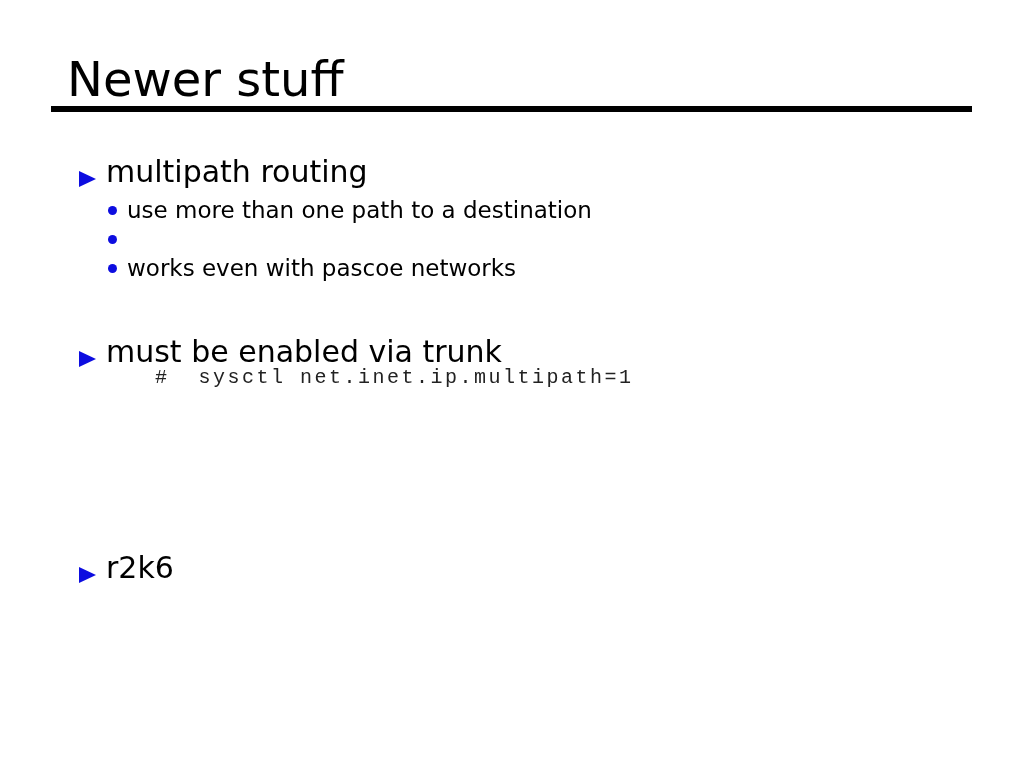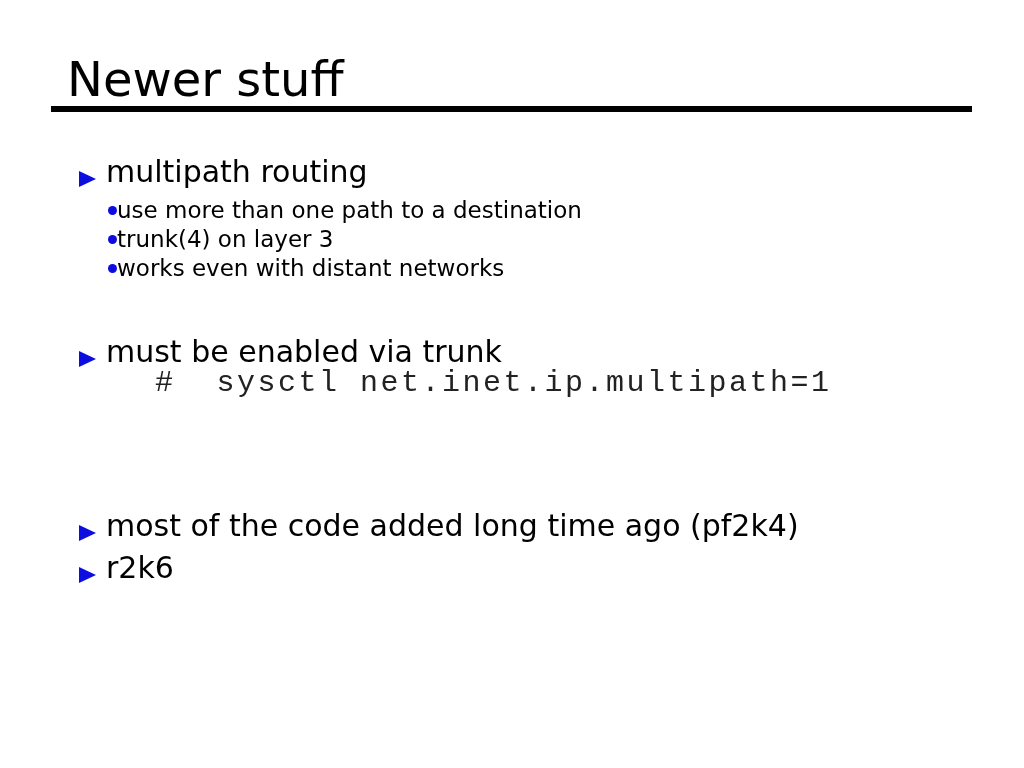--- a/index.html
+++ b/index.html
@@ -75,28 +75,29 @@
   }
   .dot {
     flex: 0 0 auto;
     width: 9px;
     height: 9px;
     margin-top: 10px;
     border-radius: 50%;
     background: var(--bullet-accent, #0d0de0);
   }
   .sub-bullet .stext {
+    margin-left: 10px;
     white-space: nowrap;
   }
   .code-line {
     position: absolute;
     left: 155px;
     top: 368px;
     font-family: "Liberation Mono", "DejaVu Sans Mono", monospace;
-    font-size: 30px;
+    font-size: 20px;
     line-height: 1;
     letter-spacing: 2.5px;
     white-space: pre;
     color: var(--code-text, #222222);
   }
   #b1 { top: 151px; }
   #b2 { top: 331px; }
   #b3 { top: 505px; }
   #b4 { top: 547px; }
 </style>
@@ -113,39 +114,34 @@
     <span class="btext">multipath routing</span>
   </div>
 
   <div class="sub-bullets">
     <div class="sub-bullet">
       <span class="dot"></span>
       <span class="stext">use more than one path to a destination</span>
     </div>
     <div class="sub-bullet">
       <span class="dot"></span>
-      <span class="stext">trunk(4) on layer 3</span>
     </div>
     <div class="sub-bullet">
       <span class="dot"></span>
-      <span class="stext">works even with distant networks</span>
+      <span class="stext">works even with pascoe networks</span>
     </div>
   </div>
 
   <div class="bullet" id="b2">
     <span class="tri"></span>
     <span class="btext">must be enabled via trunk</span>
   </div>
 
   <div class="code-line">#  sysctl net.inet.ip.multipath=1</div>
 
-  <div class="bullet" id="b3">
-    <span class="tri"></span>
-    <span class="btext">most of the code added long time ago (pf2k4)</span>
-  </div>
 
   <div class="bullet" id="b4">
     <span class="tri"></span>
     <span class="btext wrapping">
       <span class="wrap-line">r2k6</span>
     </span>
   </div>
 
 </div>
 

